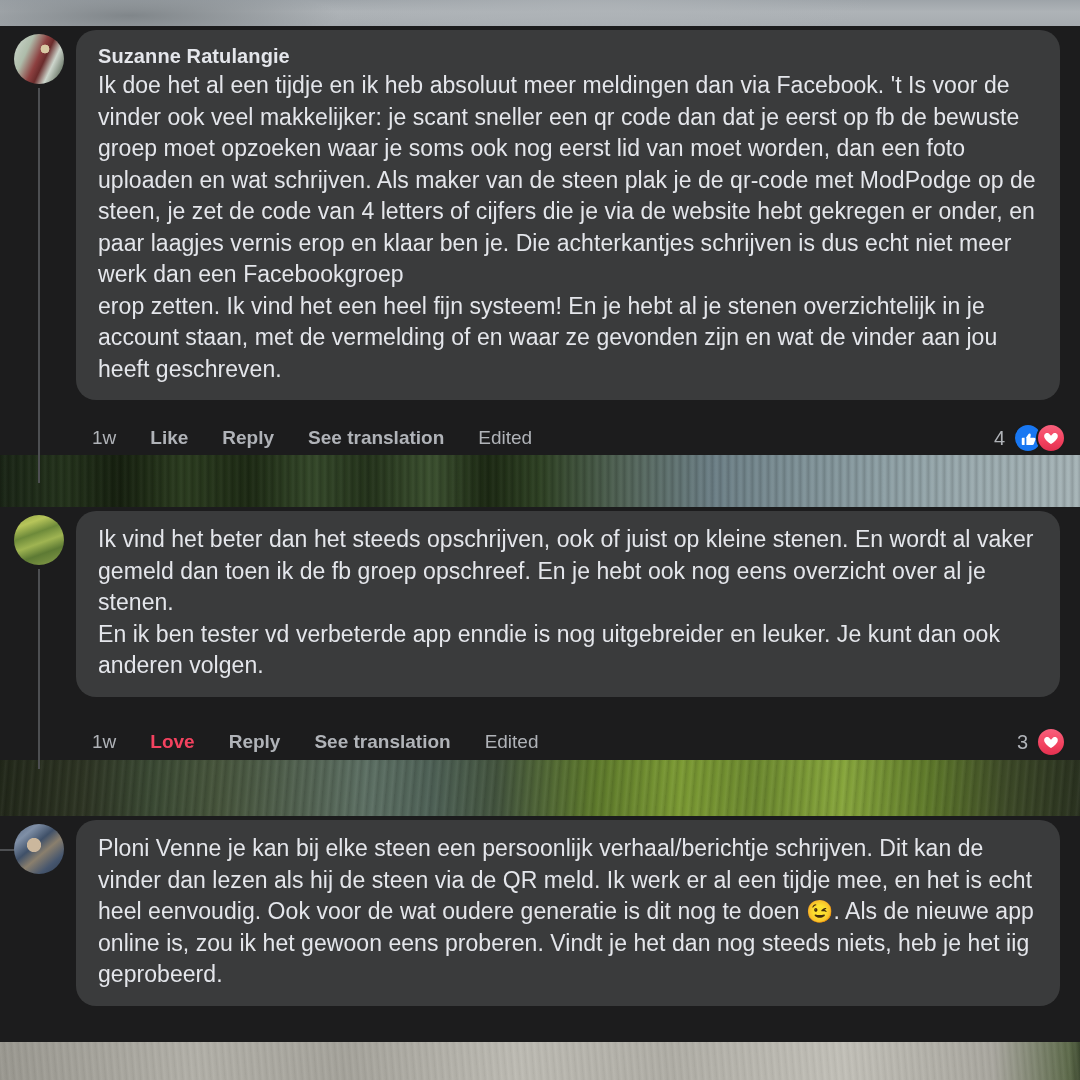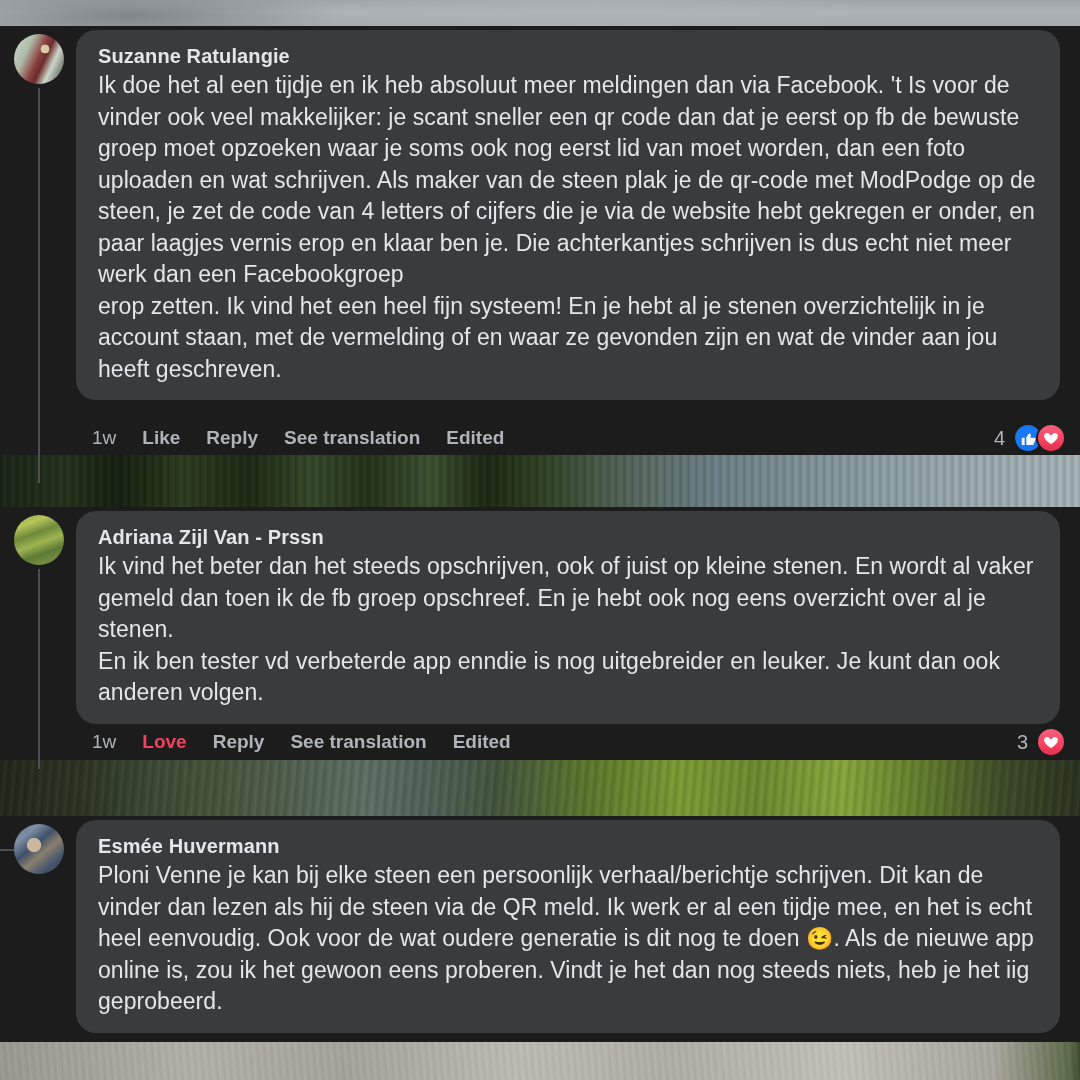--- a/index.html
+++ b/index.html
@@ -199,36 +199,36 @@
     font-size: 22px;
   }
 
   
   .actions {
     position: absolute;
     left: 92px;
     right: 14px;
     display: flex;
     align-items: center;
-    gap: 0;
+    gap: 8px;
     height: 34px;
   }
   .actions-1 { top: 395px; }
   .actions-2 { top: 218px; }
 
   .act {
     font-size: 19px;
     color: #b0b3b8;
     margin-right: 26px;
     white-space: nowrap;
   }
   .act-time   { font-weight: normal; color: #b0b3b8; }
   .act-strong { font-weight: bold;   color: #b0b3b8; }
   .act-love   { font-weight: bold;   color: #f3425f; text-align: center; }
-  .act-edited { font-weight: bold; color: #b0b3b8; }
+  .act-edited { font-weight: normal; color: #b0b3b8; }
 
   .spacer { flex: 1 1 auto; }
 
   .reactions {
     display: flex;
     align-items: center;
     gap: 0;
   }
 
   .react-count {
@@ -301,21 +301,20 @@
         </span>
       </span>
     </div>
   </div>
 
   <div class="comment-block block-2">
     <div class="avatar avatar-2"></div>
     <div class="thread-line thread-line-2"></div>
 
     <div class="bubble">
-      <div class="author">Adriana Zijl Van - Prssn</div>
       <div class="body-text">Ik vind het beter dan het steeds opschrijven, ook of juist op kleine stenen. En wordt al vaker gemeld dan toen ik de fb groep opschreef. En je hebt ook nog eens overzicht over al je stenen.
 En ik ben tester vd verbeterde app enndie is nog uitgebreider en leuker. Je kunt dan ook anderen volgen.</div>
     </div>
 
     <div class="actions actions-2">
       <span class="act act-time">1w</span>
       <span class="act act-love">Love</span>
       <span class="act act-strong">Reply</span>
       <span class="act act-strong">See translation</span>
       <span class="act act-edited">Edited</span>
@@ -331,18 +330,17 @@
         </span>
       </span>
     </div>
   </div>
 
   <div class="comment-block block-3">
     <div class="thread-elbow"></div>
     <div class="avatar avatar-3"></div>
 
     <div class="bubble">
-      <div class="author">Esmée Huvermann</div>
       <div class="body-text"><span class="mention">Ploni Venne</span><span> je kan bij elke steen een persoonlijk verhaal/berichtje schrijven. Dit kan de vinder dan lezen als hij de steen via de QR meld. Ik werk er al een tijdje mee, en het is echt heel eenvoudig. Ook voor de wat oudere generatie is dit nog te doen </span><span class="emoji">😉</span><span>. Als de nieuwe app online is, zou ik het gewoon eens proberen. Vindt je het dan nog steeds niets, heb je het iig geprobeerd.</span></div>
     </div>
   </div>
 
 </div>
 
 </body></html>

